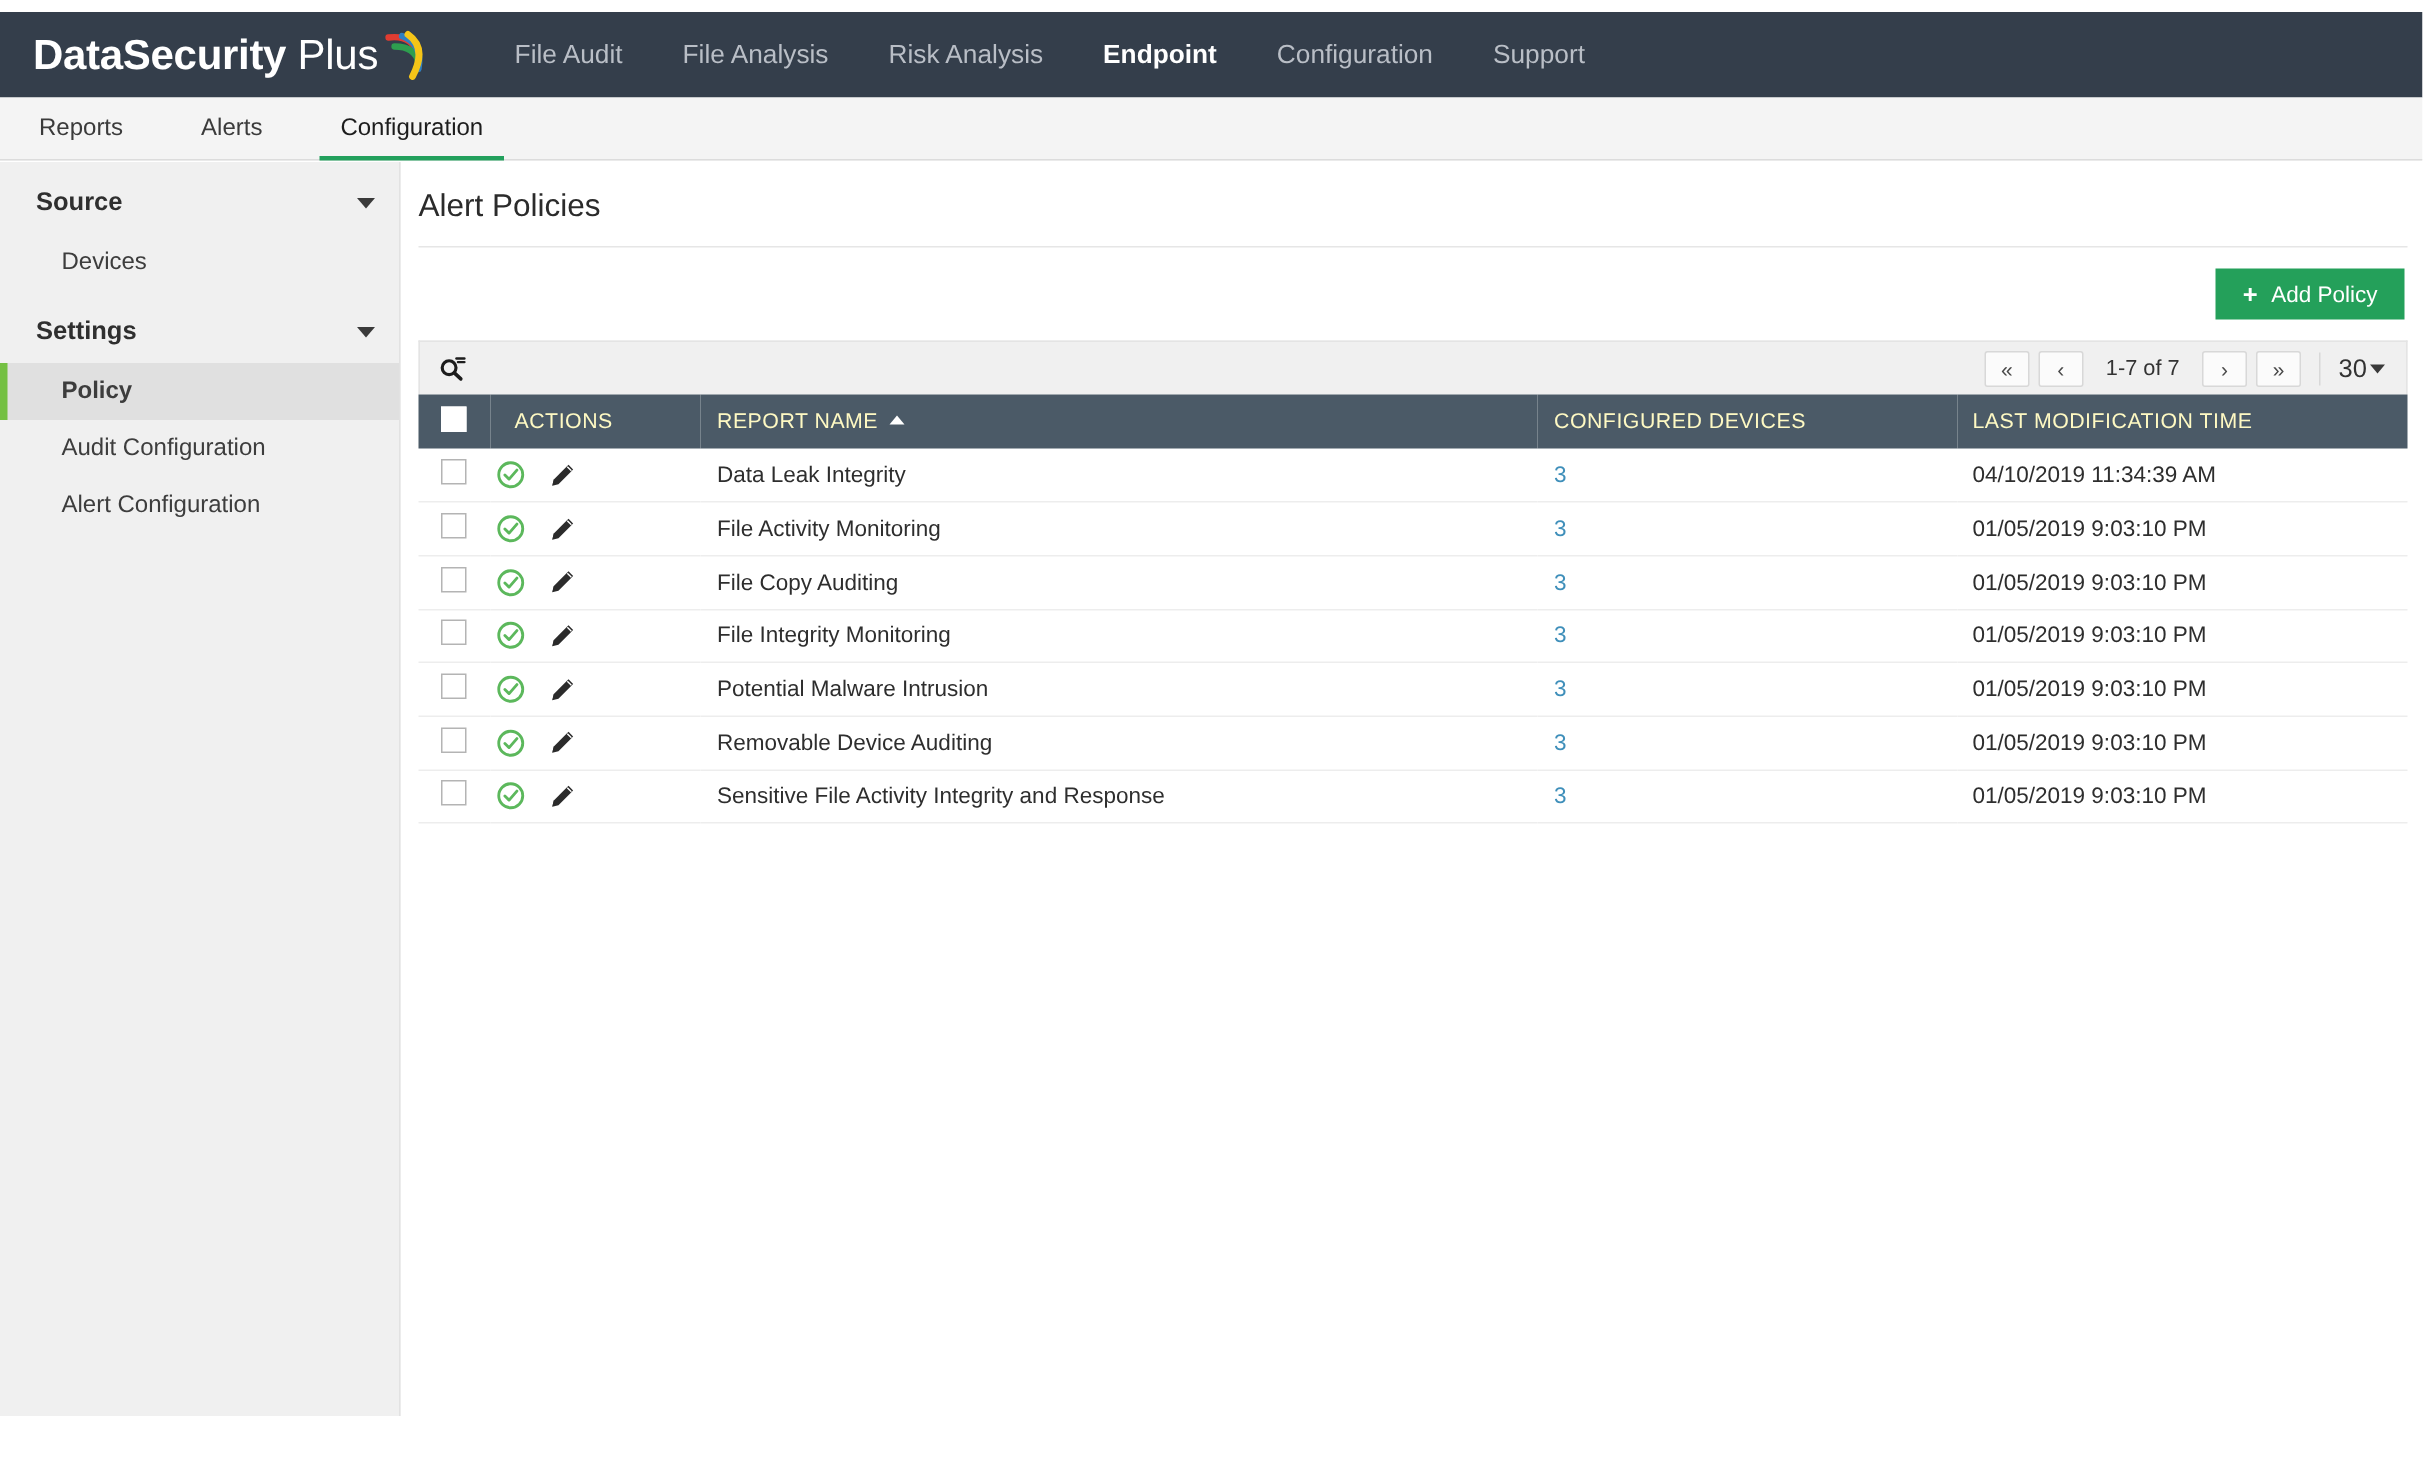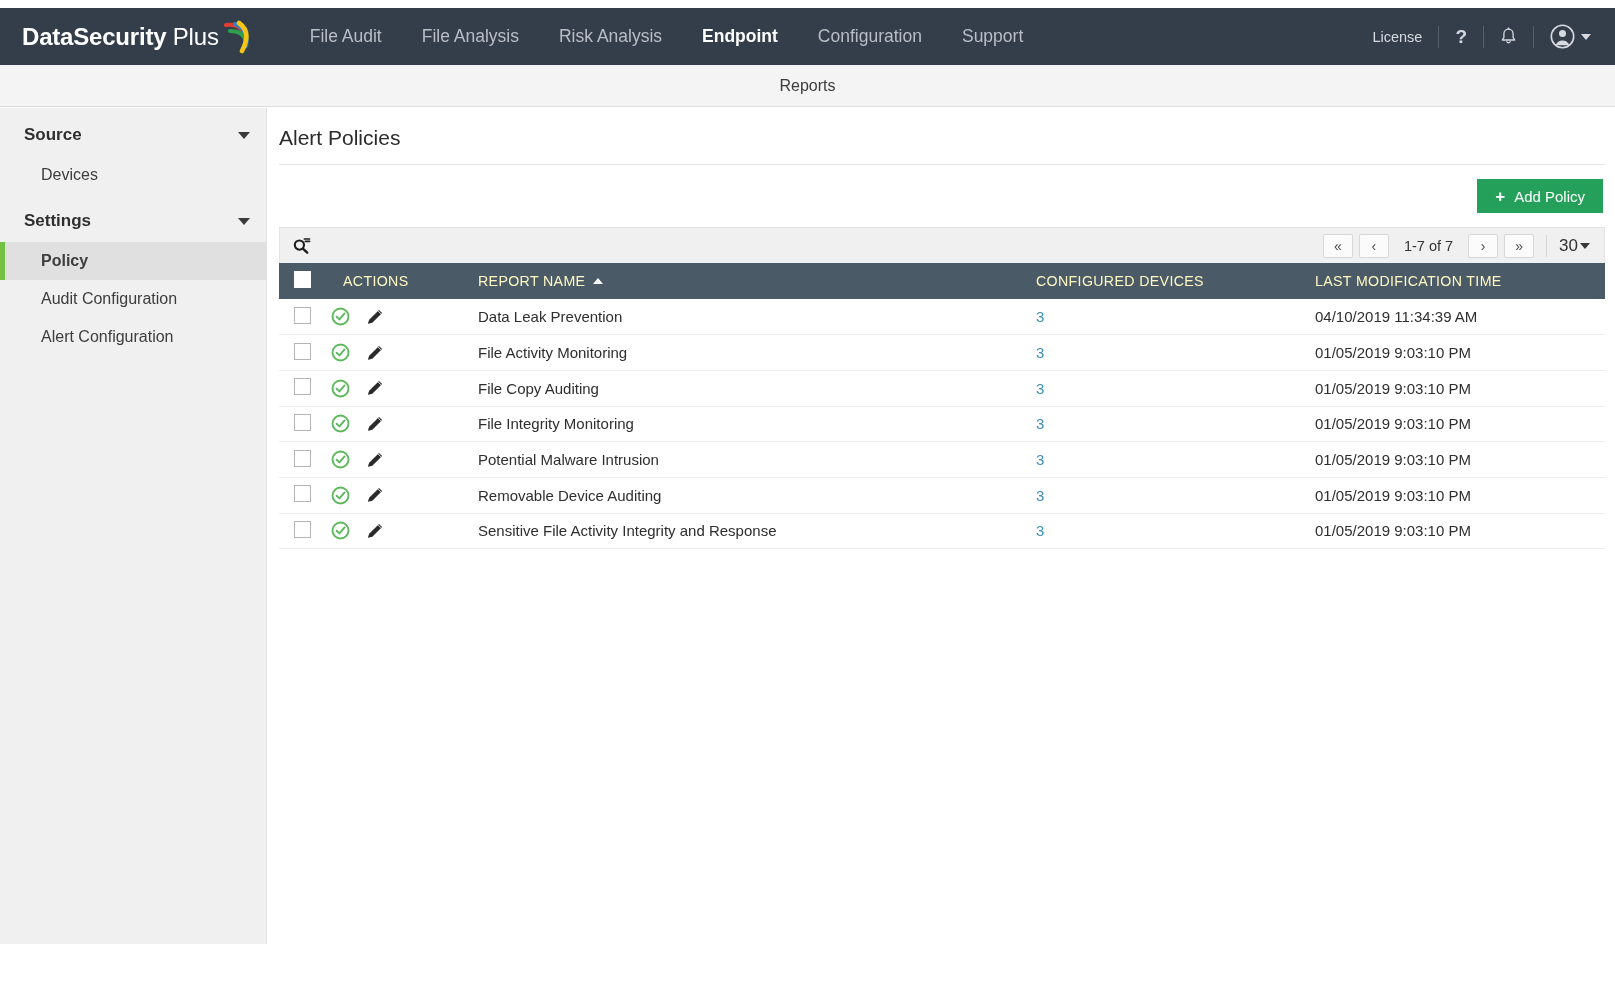--- a/index.html
+++ b/index.html
@@ -15,21 +15,21 @@
   .topbar {
     position: absolute; left: 0; top: 8px; width: 1615px; height: 57px;
     background: #343e4b;
     display: flex; align-items: center;
   }
   .logo-wrap {
     display: flex; align-items: center;
     margin-left: 22px; margin-right: 38px;
   }
   .logo-text {
-    color: #ffffff; font-size: 24px; font-weight: bold;
+    color: #ffffff; font-size: 28px; font-weight: bold;
     letter-spacing: -0.2px; white-space: nowrap;
   }
   .logo-text .thin { font-weight: normal; }
   .logo-swoosh { width: 30px; height: 34px; margin-left: 3px; }
 
   .mainnav { display: flex; align-items: center; height: 100%; }
   .mainnav-item {
     color: #b9bec6; font-size: 17.5px; padding: 0 20px;
     line-height: 57px; cursor: pointer; white-space: nowrap;
   }
@@ -48,21 +48,21 @@
   .avatar-group { display: flex; align-items: center; gap: 6px; padding: 0 10px 0 16px; cursor: pointer; }
   .caret-down {
     width: 0; height: 0; border-left: 5px solid transparent;
     border-right: 5px solid transparent; border-top: 6px solid #d6dae0;
   }
 
   
   .subnav {
     position: absolute; left: 0; top: 65px; width: 1615px; height: 42px;
     background: #f4f4f4; border-bottom: 1px solid #dcdcdc;
-    display: flex; align-items: center; flex-direction: column;
+    display: flex; align-items: center;
   }
   .subnav-item {
     font-size: 16px; color: #3b3b3b; padding: 0 26px;
     height: 42px; line-height: 42px; cursor: pointer; position: relative;
   }
   .subnav-item.active { color: #1c1c1c; }
   .subnav-item.active::after {
     content: ""; position: absolute; left: 12px; right: 12px; bottom: 0;
     height: 3px; background: #22a05c;
   }
@@ -206,44 +206,20 @@
 
   <div class="mainnav">
     <div class="mainnav-item">File Audit</div>
     <div class="mainnav-item">File Analysis</div>
     <div class="mainnav-item">Risk Analysis</div>
     <div class="mainnav-item active">Endpoint</div>
     <div class="mainnav-item">Configuration</div>
     <div class="mainnav-item">Support</div>
   </div>
 
-  <div class="header-right">
-    <div class="hr-item">License</div>
-    <div class="hr-sep"></div>
-    <div class="hr-item">
-      <span class="qmark">?</span>
-    </div>
-    <div class="hr-sep"></div>
-    <div class="hr-item">
-      <svg width="17" height="19" viewBox="0 0 17 19">
-        <path d="M8.5 2.2c-2.6 0-4.6 2-4.6 4.5v3.6L2.3 13h12.4l-1.6-2.7V6.7c0-2.5-2-4.5-4.6-4.5z" fill="none" stroke="#d6dae0" stroke-width="1.3" stroke-linejoin="round"></path>
-        <path d="M6.9 14.6a1.7 1.7 0 0 0 3.2 0" fill="none" stroke="#d6dae0" stroke-width="1.3" stroke-linecap="round"></path>
-        <circle cx="8.5" cy="1.6" r="1" fill="#d6dae0"></circle>
-      </svg>
-    </div>
-    <div class="hr-sep"></div>
-    <div class="avatar-group">
-      <svg width="25" height="25" viewBox="0 0 25 25">
-        <circle cx="12.5" cy="12.5" r="11.2" fill="none" stroke="#d6dae0" stroke-width="1.6"></circle>
-        <circle cx="12.5" cy="9.6" r="3.5" fill="#d6dae0"></circle>
-        <path d="M5.6 21.2a7.4 7.4 0 0 1 13.8 0" fill="#d6dae0"></path>
-      </svg>
-      <span class="caret-down"></span>
-    </div>
-  </div>
 </div>
 
 <div class="subnav">
   <div class="subnav-item">Reports</div>
   <div class="subnav-item">Alerts</div>
   <div class="subnav-item active">Configuration</div>
 </div>
 
 <div class="sidebar">
   <div class="side-spacer"></div>
@@ -337,21 +313,21 @@
                 </span>
                 <span class="act-ico">
                   <svg width="18" height="18" viewBox="0 0 18 18">
                     <path d="M13.0 1.9 L16.1 5.0 L6.3 14.8 L2.2 15.8 L3.2 11.7 Z" fill="#2b2b2b"></path>
                     <path d="M2.2 15.8 L3.2 11.7 L5.0 13.5 Z" fill="#2b2b2b"></path>
                     <line x1="12.2" y1="3.1" x2="14.9" y2="5.8" stroke="#ffffff" stroke-width="0.9"></line>
                   </svg>
                 </span>
               </div>
             </td>
-            <td class="name-cell">Data Leak Prevention</td>
+            <td class="name-cell">Data Leak Integrity</td>
             <td class="dev-cell"><span class="dev-link">3</span></td>
             <td class="time-cell">04/10/2019 11:34:39 AM</td>
           </tr>
           <tr>
             <td class="td-chk-cell"><span class="chk-box"></span></td>
             <td class="actions-cell">
               <div class="act-icons">
                 <span class="act-ico">
                   <svg width="19" height="19" viewBox="0 0 19 19">
                     <circle cx="9.5" cy="9.5" r="8" fill="none" stroke="#5cb85c" stroke-width="1.9"></circle>

